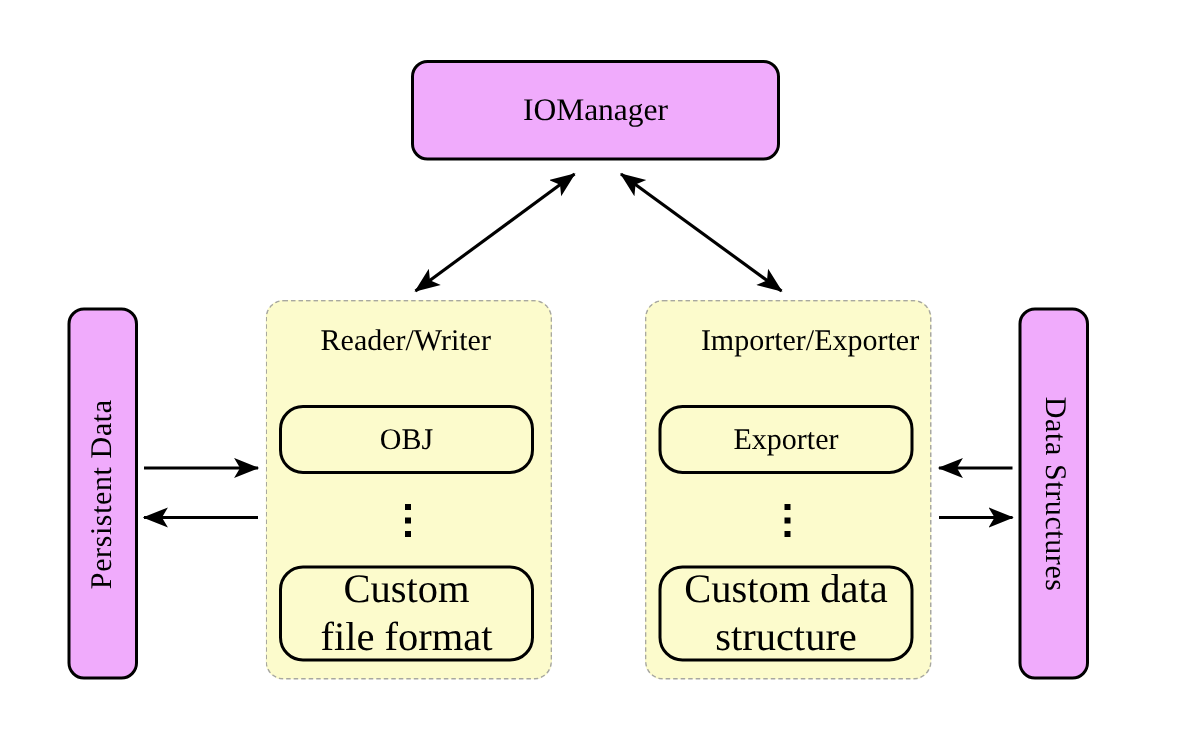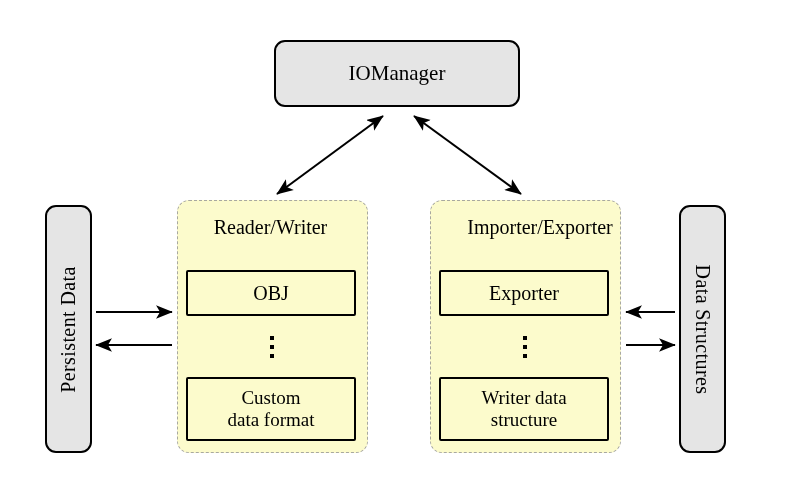--- a/index.html
+++ b/index.html
@@ -32,28 +32,28 @@
   .node {
     position: absolute;
     box-sizing: border-box;
     z-index: 2;
     display: flex;
     align-items: center;
     justify-content: center;
     text-align: center;
   }
   .node-white {
-    background: #e5e5e5;
+    background: #f0abfc;
     border: 2.2px solid #000000;
     border-radius: 11px;
   }
   .node-yellow {
     background: #fcfbcc;
     border: 2.2px solid #000000;
-    border-radius: 2px;
+    border-radius: 16px;
   }
   .group-dashed {
     position: absolute;
     box-sizing: border-box;
     background: #fcfbcc;
     border: 1.6px dashed #a8a8a0;
     border-radius: 12px;
     z-index: 1;
   }
 
@@ -99,21 +99,21 @@
   }
 
   .slot-top {
     top: 270px;
     height: 46px;
     font-size: 20px;
   }
   .slot-bottom {
     top: 377px;
     height: 64px;
-    font-size: 19px;
+    font-size: 27px;
     line-height: 1.18;
   }
   #obj-node,
   #custom-file-format-node { left: 186px; width: 170px; }
   #openmesh-node,
   #custom-data-structure-node { left: 439px; width: 170px; }
 
   .ellipsis {
     position: absolute;
     z-index: 3;
@@ -180,37 +180,37 @@
 
   <div class="ellipsis" id="reader-writer-ellipsis">
     <span class="dot"></span>
       <span class="dot"></span>
       <span class="dot"></span>
   </div>
 
   <div class="node node-yellow slot-bottom" id="custom-file-format-node">
     <span>
       <span>Custom</span><br>
-      <span>data format</span>
+      <span>file format</span>
     </span>
   </div>
 
   <div class="group-dashed" id="importer-exporter-group"></div>
   <div class="group-title" style="top:216px; left:430px; width:220px;">Importer/Exporter</div>
 
   <div class="node node-yellow slot-top" id="openmesh-node">
     <span>Exporter</span>
   </div>
 
   <div class="ellipsis" id="importer-exporter-ellipsis">
     <span class="dot"></span>
       <span class="dot"></span>
       <span class="dot"></span>
   </div>
 
   <div class="node node-yellow slot-bottom" id="custom-data-structure-node">
     <span>
-      <span>Writer data</span><br>
+      <span>Custom data</span><br>
       <span>structure</span>
     </span>
   </div>
 
 </div>
 
 </body></html>

